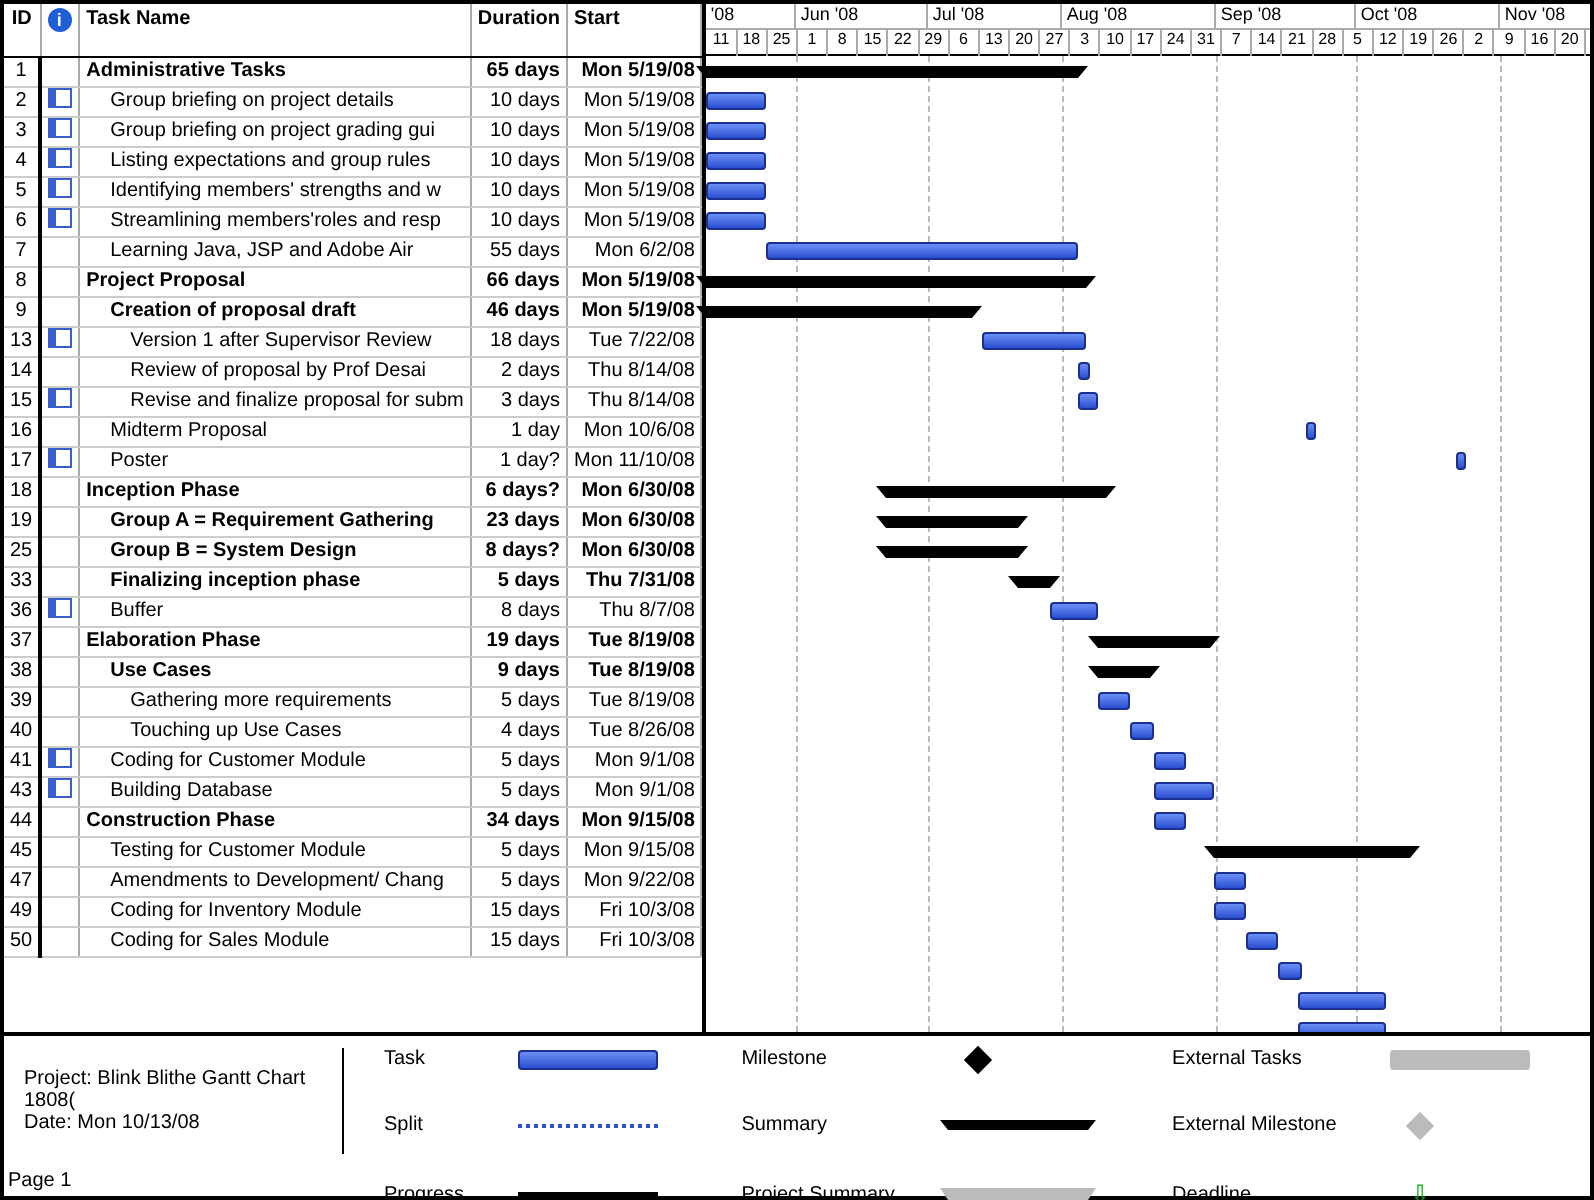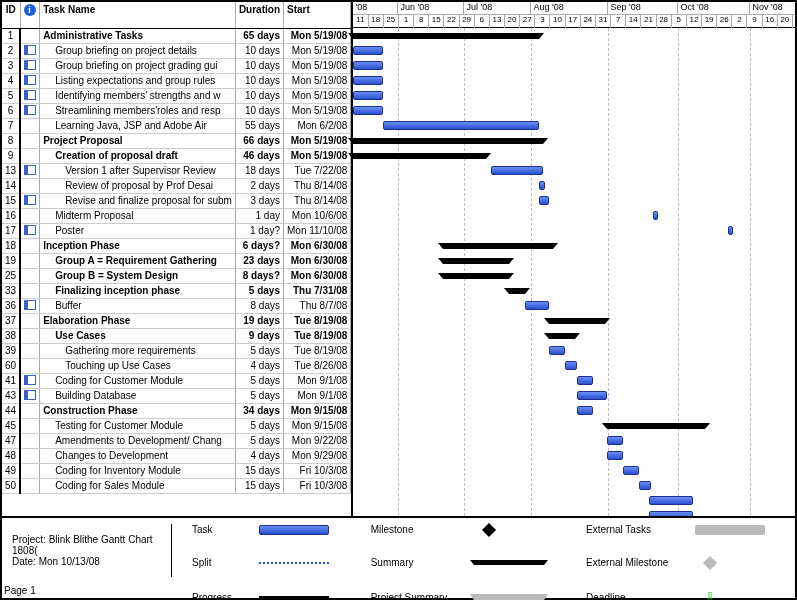--- a/index.html
+++ b/index.html
@@ -220,21 +220,21 @@
               <td class="start-cell bold">Tue 8/19/08</td>
             </tr>
             <tr>
               <td class="id-cell">39</td>
               <td class="ind-cell"></td>
               <td class="name-cell  ind2">Gathering more requirements</td>
               <td class="dur-cell ">5 days</td>
               <td class="start-cell ">Tue 8/19/08</td>
             </tr>
             <tr>
-              <td class="id-cell">60</td>
+              <td class="id-cell">40</td>
               <td class="ind-cell"></td>
               <td class="name-cell  ind2">Touching up Use Cases</td>
               <td class="dur-cell ">4 days</td>
               <td class="start-cell ">Tue 8/26/08</td>
             </tr>
             <tr>
               <td class="id-cell">41</td>
               <td class="ind-cell"><span class="note-icon"></span></td>
               <td class="name-cell  ind1">Coding for Customer Module</td>
               <td class="dur-cell ">5 days</td>
@@ -260,27 +260,20 @@
               <td class="name-cell  ind1">Testing for Customer Module</td>
               <td class="dur-cell ">5 days</td>
               <td class="start-cell ">Mon 9/15/08</td>
             </tr>
             <tr>
               <td class="id-cell">47</td>
               <td class="ind-cell"></td>
               <td class="name-cell  ind1">Amendments to Development/ Chang</td>
               <td class="dur-cell ">5 days</td>
               <td class="start-cell ">Mon 9/22/08</td>
-            </tr>
-            <tr>
-              <td class="id-cell">48</td>
-              <td class="ind-cell"></td>
-              <td class="name-cell  ind1">Changes to Development</td>
-              <td class="dur-cell ">4 days</td>
-              <td class="start-cell ">Mon 9/29/08</td>
             </tr>
             <tr>
               <td class="id-cell">49</td>
               <td class="ind-cell"></td>
               <td class="name-cell  ind1">Coding for Inventory Module</td>
               <td class="dur-cell ">15 days</td>
               <td class="start-cell ">Fri 10/3/08</td>
             </tr>
             <tr>
               <td class="id-cell">50</td>

